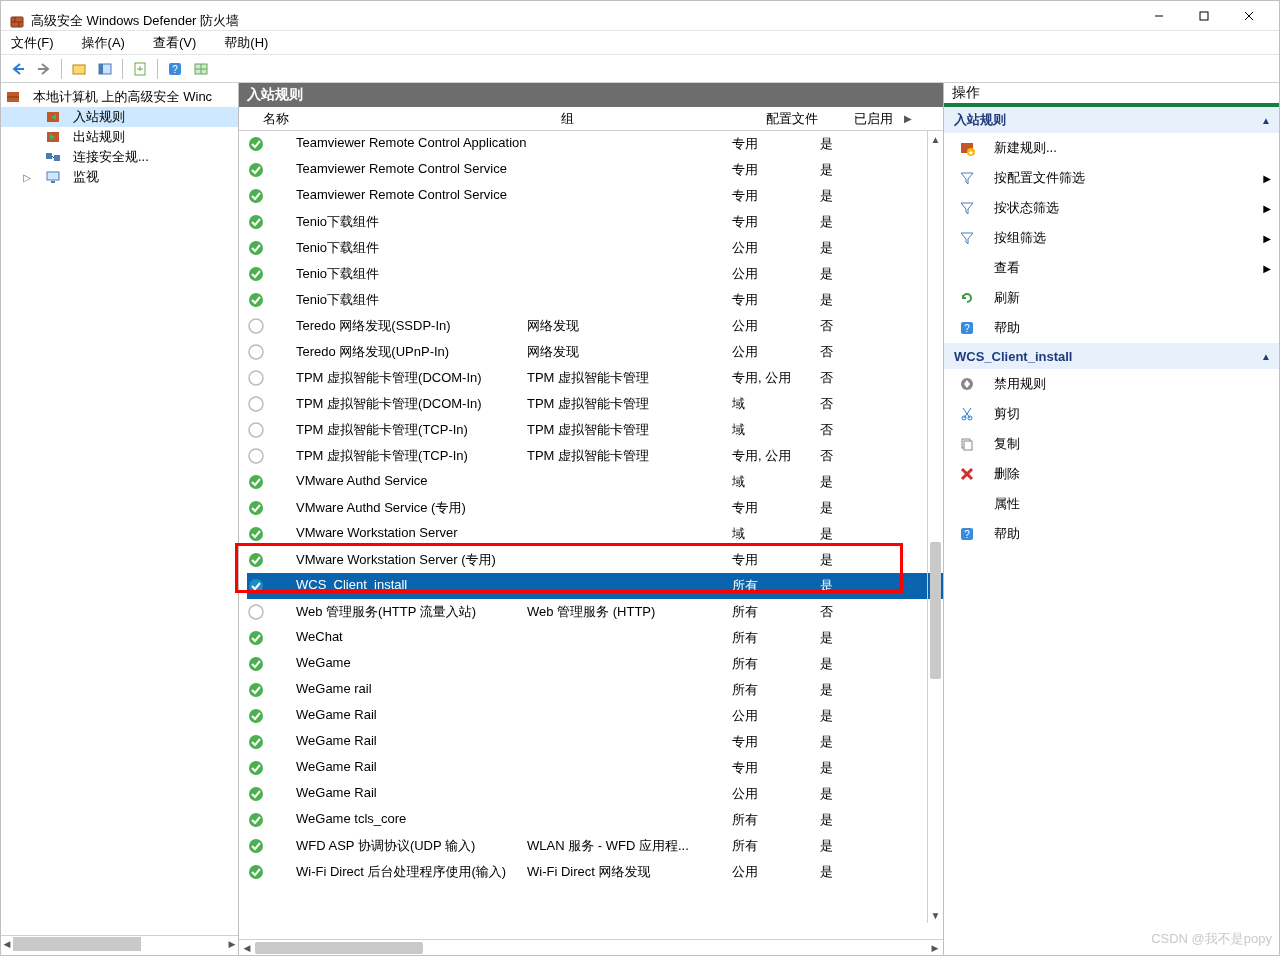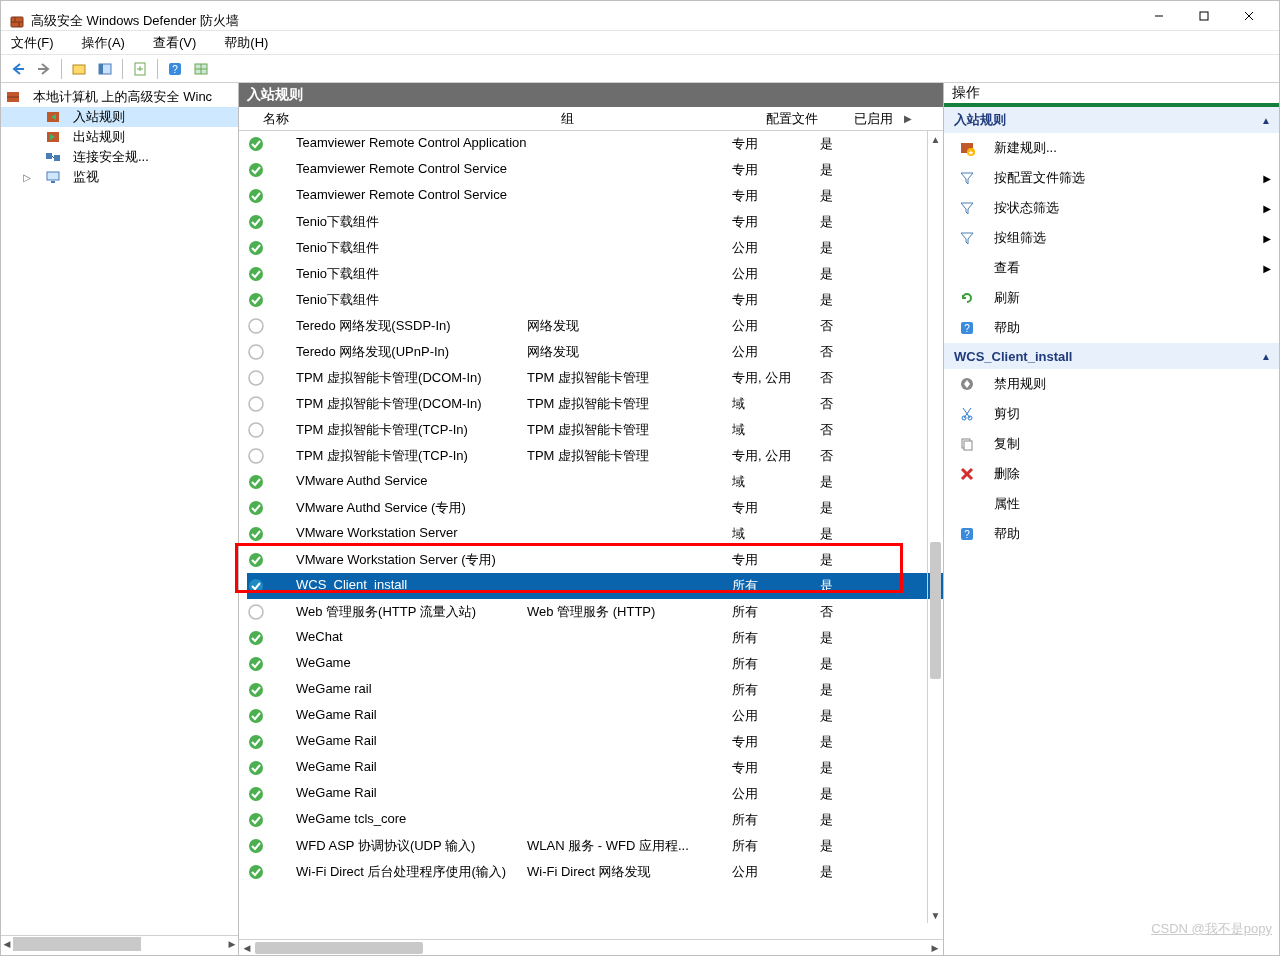--- a/index.html
+++ b/index.html
@@ -56,21 +56,21 @@
   .vs-track{ flex:1; position:relative;}
   .vs-thumb{ position:absolute; left:2px; right:2px; background:#c9c9c9; border-radius:2px;}
   
   .rightpanel{ width:335px; display:flex; flex-direction:column;}
   .rp-title{ padding:4px 8px; font-size:14px; border-bottom:4px solid #15803d; height:24px; display:flex; align-items:center;}
   .rp-section-hdr{ background:#e8f0fb; color:#1f3b7b; font-weight:bold; padding:4px 8px 4px 10px; display:flex; align-items:center; height:26px; position:relative;}
   .rp-section-hdr .chev{ margin-left:auto; font-size:10px; color:#1f3b7b;}
   .rp-item{ display:flex; align-items:center; height:30px; padding-left:14px; gap:18px;}
   .rp-item .chev{ margin-left:auto; margin-right:8px; font-size:10px;}
   .rp-icon{ width:18px; height:18px; display:flex;align-items:center;justify-content:center;}
-  .watermark{ position:absolute; right:8px; bottom:18px; color:#c9c9c9; font-size:13px;text-decoration:underline;}
+  .watermark{ position:absolute; right:8px; bottom:8px; color:#c9c9c9; font-size:13px;}
 </style>
 </head>
 <body>
 
 <div class="window">
 
   <div class="titlebar">
     <span class="ticon">
       <svg viewBox="0 0 16 16">
           <rect x="2" y="3" width="12" height="10" rx="1" fill="#c1582b"></rect>

